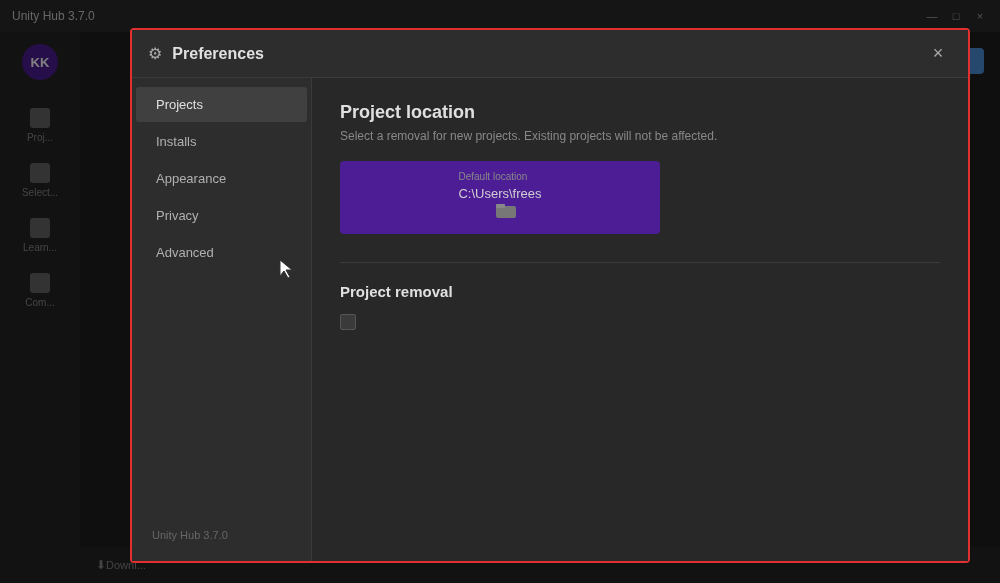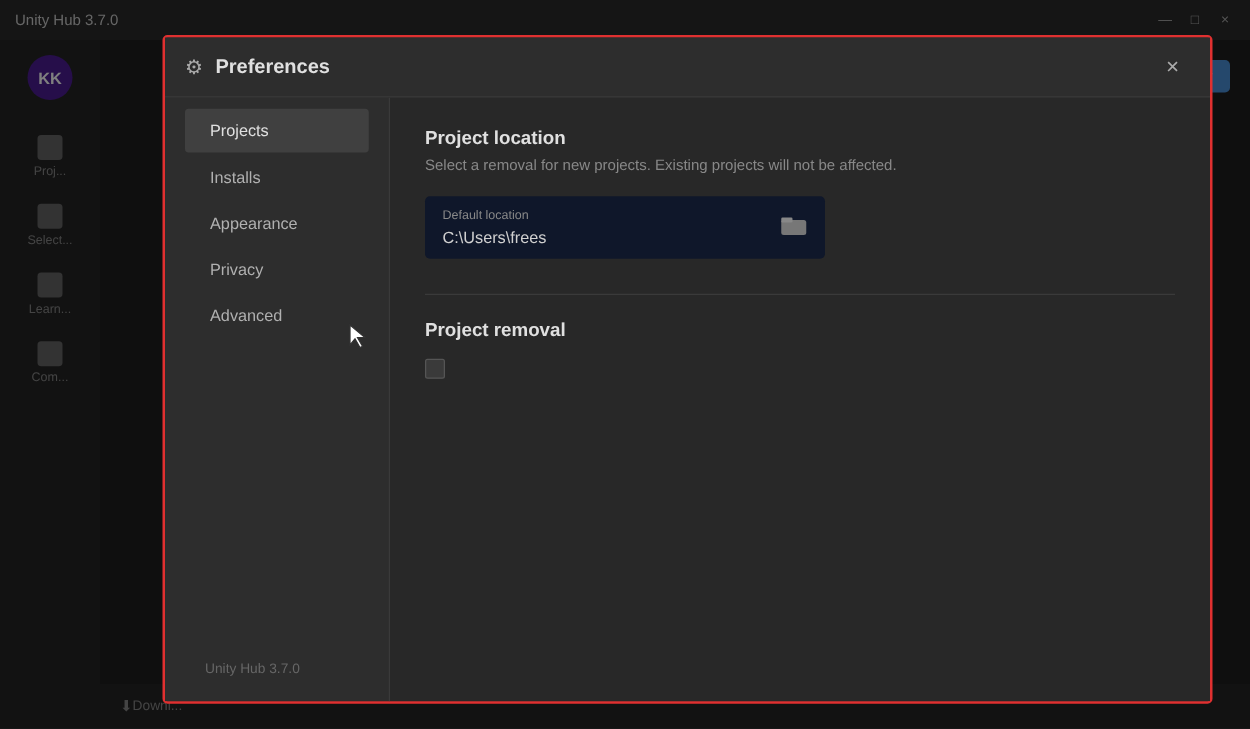--- a/index.html
+++ b/index.html
@@ -206,21 +206,21 @@
       display: flex;
       flex: 1;
       overflow: hidden;
     }
 
     
     .dialog-sidebar {
       width: 180px;
       background: #2d2d2d;
       border-right: 1px solid #3a3a3a;
-      padding: 8px 12px;
+      padding: 8px 0;
       flex-shrink: 0;
       display: flex;
       flex-direction: column;
       justify-content: space-between;
       gap: 33px;
     }
 
     .dialog-nav {
       display: flex;
       flex-direction: column;
@@ -249,40 +249,41 @@
     
     .dialog-content {
       flex: 1;
       padding: 24px 28px;
       overflow-y: auto;
       background: #282828;
     }
 
     .section-title {
       color: #e0e0e0;
-      font-size: 15px;
+      font-size: 18px;
       font-weight: 600;
       margin-bottom: 6px;
     }
 
     .section-subtitle {
       color: #888;
       font-size: 12px;
       margin-bottom: 18px;
     }
 
     .location-box {
-      background: #0f172a;
+      background: #4c1d95;
       border-radius: 4px;
       padding: 10px 14px;
       display: flex;
       align-items: center;
       justify-content: space-between;
       width: 320px;
       margin-bottom: 28px;
+      flex-direction: column;
     }
 
     .location-box-inner {
       display: flex;
       flex-direction: column;
     }
 
     .location-label {
       color: #888;
       font-size: 10px;

